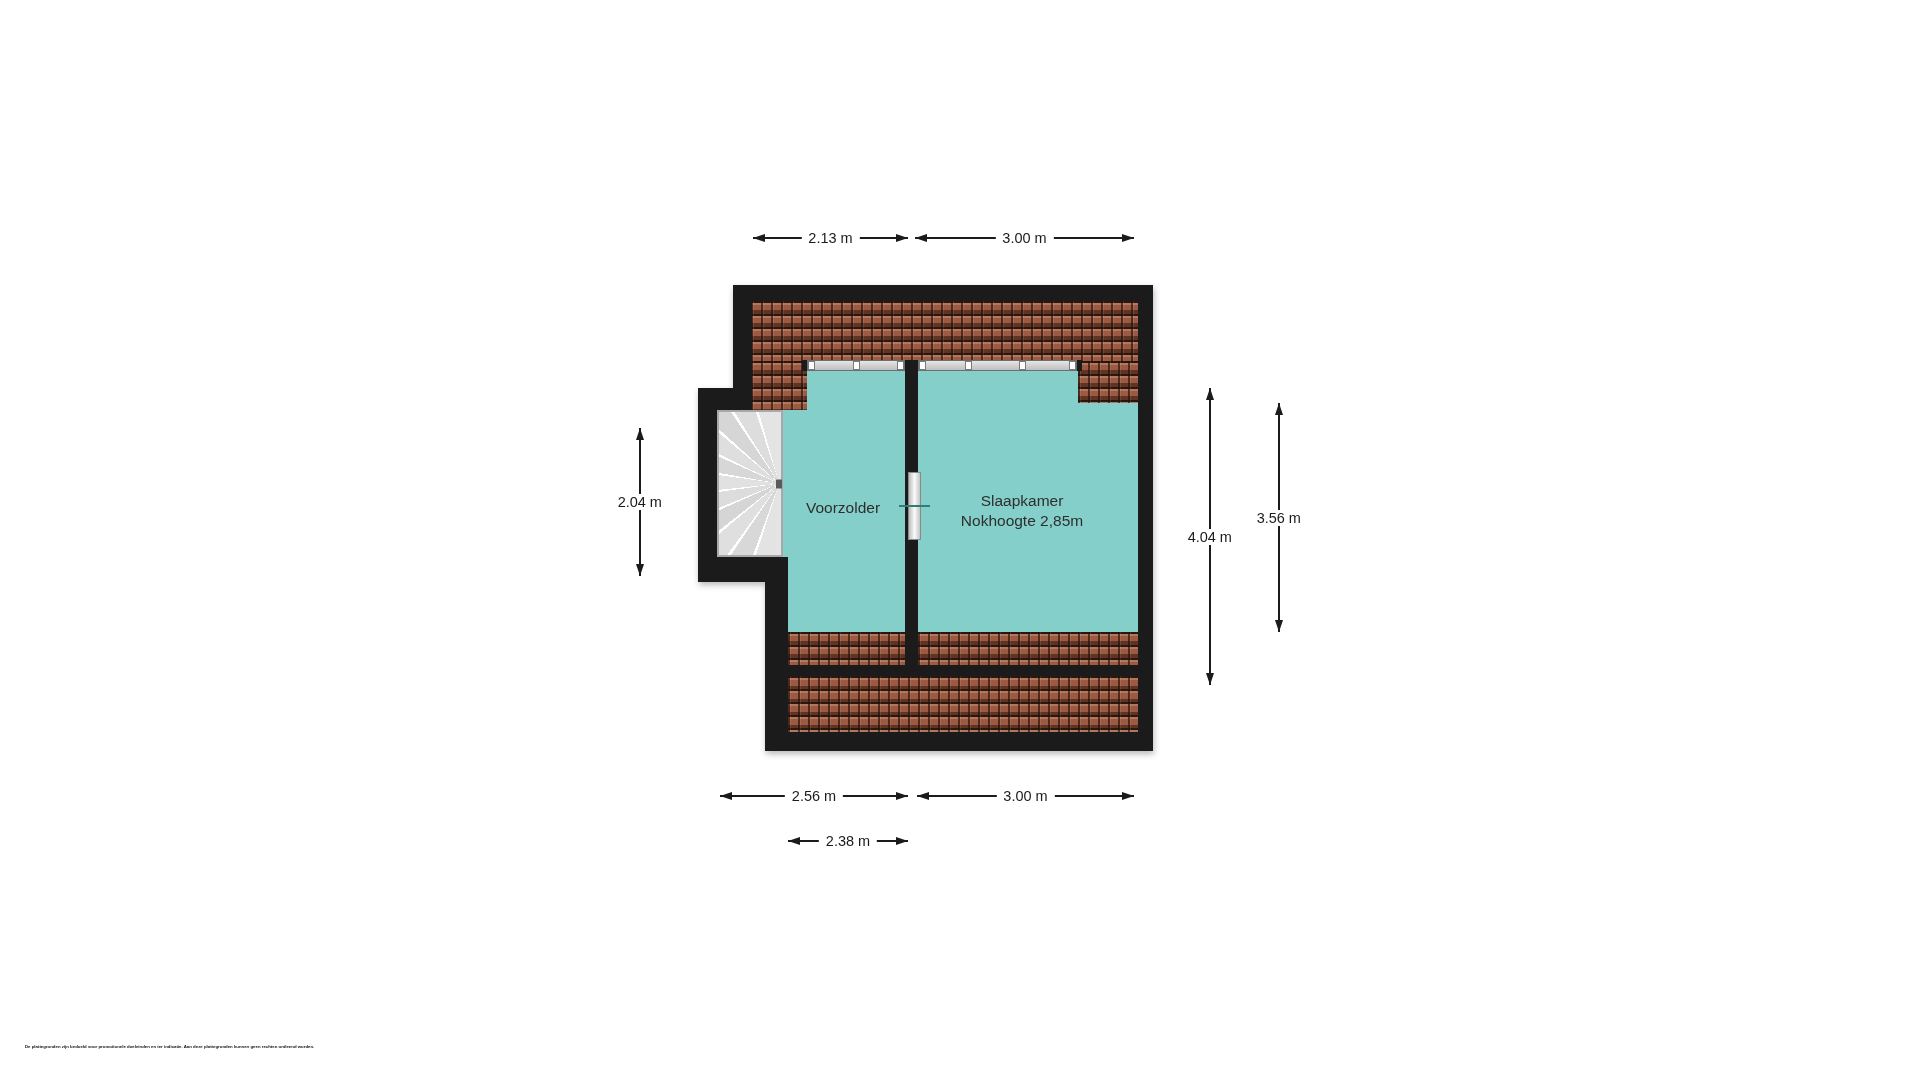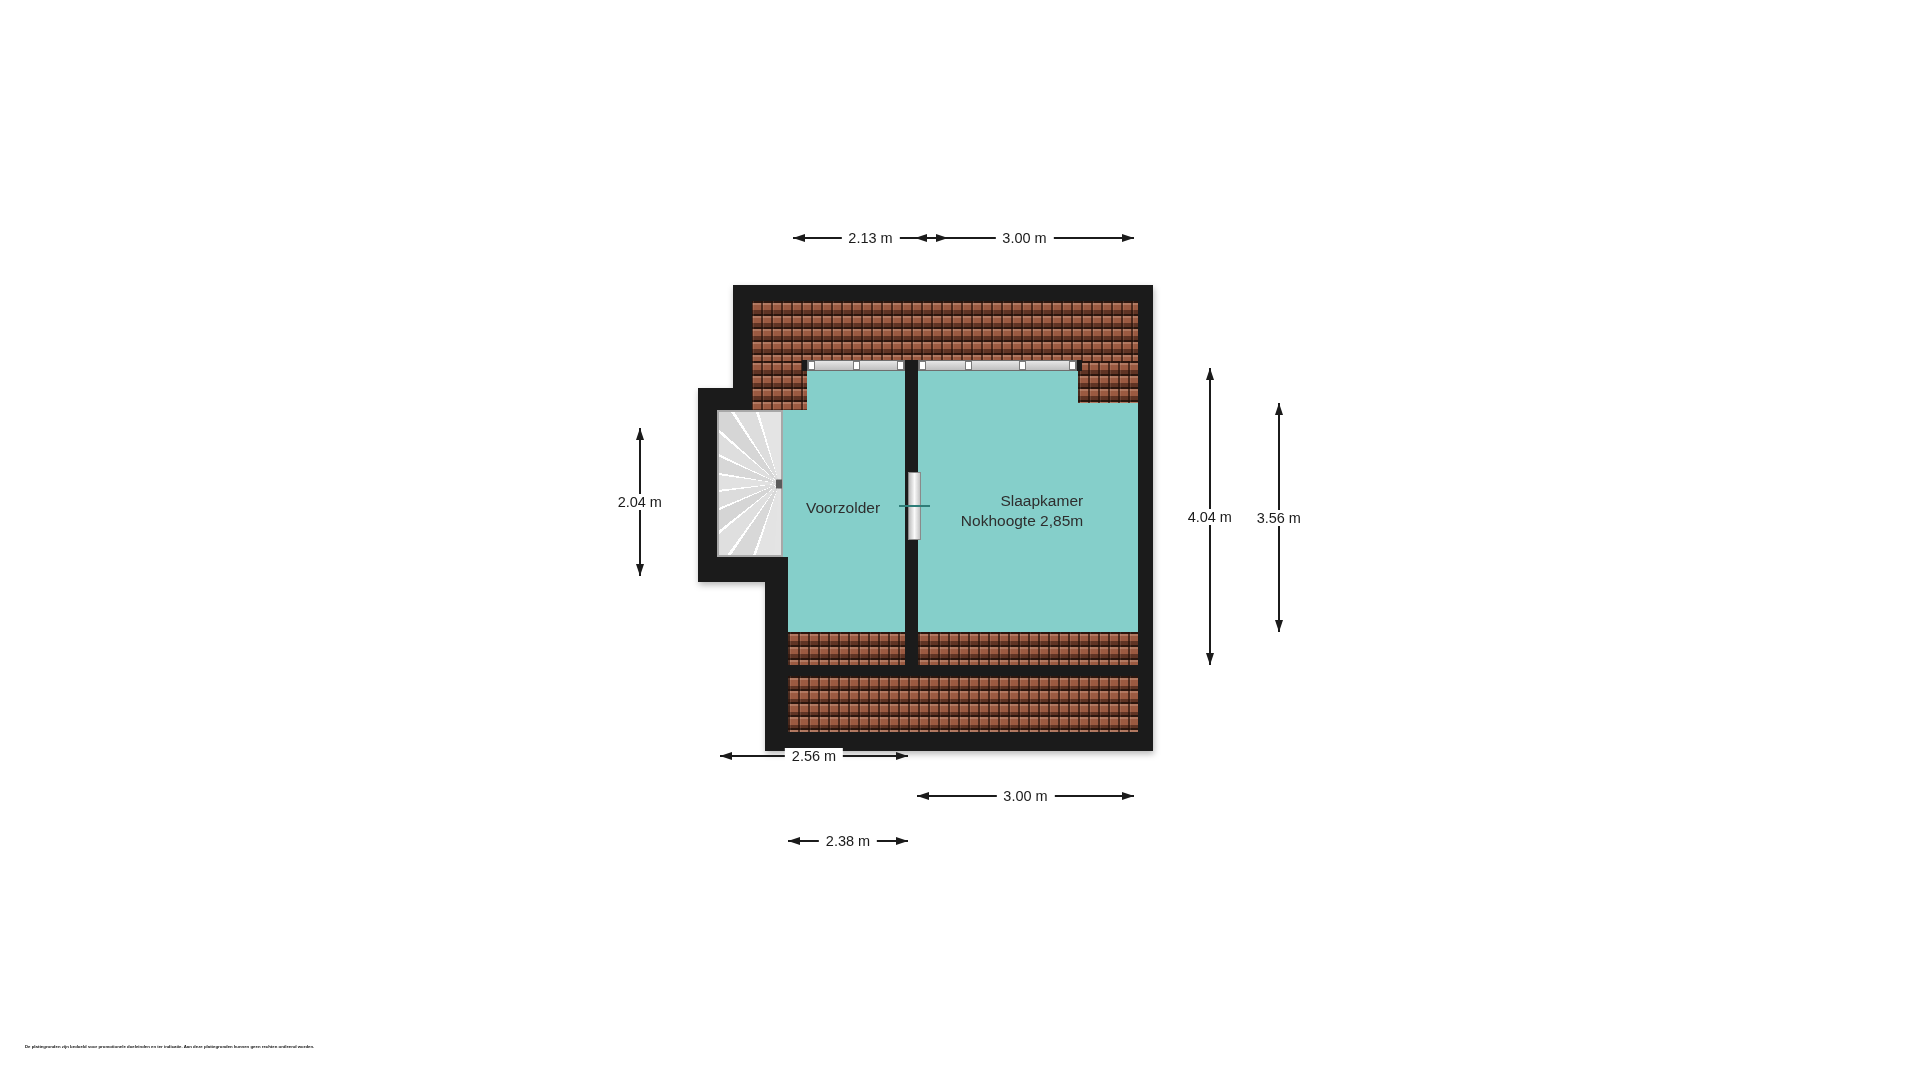--- a/index.html
+++ b/index.html
@@ -109,67 +109,67 @@
       <div class="mullion" style="left:0;"></div>
       <div class="mullion" style="left:46px;"></div>
       <div class="mullion" style="left:100px;"></div>
       <div class="mullion" style="left:150px;"></div>
     </div>
 
     <div class="door" style="left:908px;top:472px;width:13px;height:68px;"></div>
     <div class="door-line" style="left:899px;top:505px;width:31px;height:2px;"></div>
   </div>
 
-  <div class="dim-h" style="left:793px;top:237px;width:155px;">
+  <div class="dim-h" style="left:753px;top:237px;width:155px;">
     <span class="ah a-left"></span>
     <span class="ah a-right"></span>
     <span class="dim-lbl">2.13 m</span>
   </div>
   <div class="dim-h" style="left:915px;top:237px;width:219px;">
     <span class="ah a-left"></span>
     <span class="ah a-right"></span>
     <span class="dim-lbl">3.00 m</span>
   </div>
 
   <div class="dim-v" style="left:639px;top:428px;height:148px;">
     <span class="ah a-up"></span>
     <span class="ah a-down"></span>
     <span class="dim-lbl">2.04 m</span>
   </div>
 
-  <div class="dim-v" style="left:1209px;top:368px;height:297px;">
+  <div class="dim-v" style="left:1209px;top:388px;height:297px;">
     <span class="ah a-up"></span>
     <span class="ah a-down"></span>
     <span class="dim-lbl">4.04 m</span>
   </div>
   <div class="dim-v" style="left:1278px;top:403px;height:229px;">
     <span class="ah a-up"></span>
     <span class="ah a-down"></span>
     <span class="dim-lbl">3.56 m</span>
   </div>
 
-  <div class="dim-h" style="left:720px;top:755px;width:188px;">
+  <div class="dim-h" style="left:720px;top:795px;width:188px;">
     <span class="ah a-left"></span>
     <span class="ah a-right"></span>
     <span class="dim-lbl">2.56 m</span>
   </div>
   <div class="dim-h" style="left:917px;top:795px;width:217px;">
     <span class="ah a-left"></span>
     <span class="ah a-right"></span>
     <span class="dim-lbl">3.00 m</span>
   </div>
   <div class="dim-h" style="left:788px;top:840px;width:120px;">
     <span class="ah a-left"></span>
     <span class="ah a-right"></span>
     <span class="dim-lbl">2.38 m</span>
   </div>
 
   <div class="room-label" style="left:843px;top:508px;">
     <span>Voorzolder</span>
   </div>
-  <div class="room-label" style="left:1022px;top:511px;text-align:right;">
+  <div class="room-label" style="left:1022px;top:511px;">
     <div>Slaapkamer</div>
     <div>Nokhoogte 2,85m</div>
   </div>
 
   <div class="disclaimer">De plattegronden zijn bedoeld voor promotionele doeleinden en ter indicatie. Aan deze plattegronden kunnen geen rechten ontleend worden.</div>
 
 </div>
 
 </body></html>

